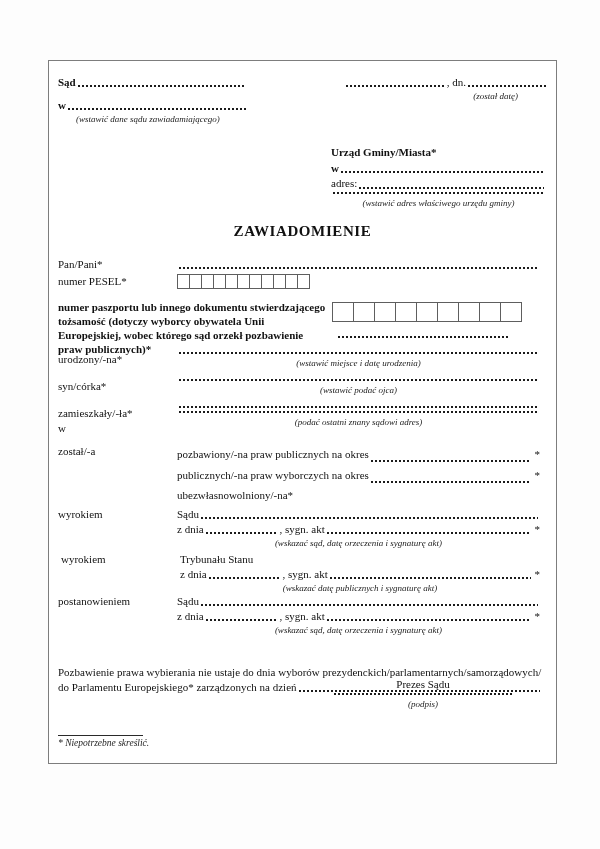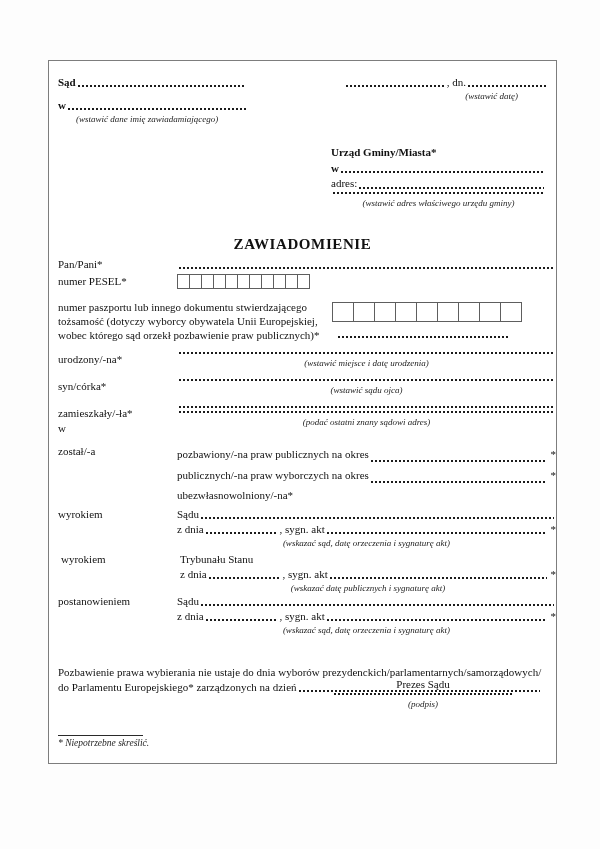--- a/index.html
+++ b/index.html
@@ -1,67 +1,67 @@
 <!DOCTYPE html>
 <html><head>
 <meta charset="utf-8">
 <style>
   html,body{margin:0;padding:0;}
   body{width:600px;height:849px;background:#fdfdfd;position:relative;
        font-family:"Liberation Serif","DejaVu Serif",serif;color:#111;
        font-size:11px;-webkit-font-smoothing:antialiased;}
   #sheet{position:absolute;left:48px;top:60px;width:507px;height:702px;
          border:1px solid #7d7d7d;background:#fff;}
-  .sec{position:absolute;left:9px;right:0;}
+  .sec{position:absolute;left:9px;right:16px;}
   .line{display:flex;align-items:baseline;line-height:15px;white-space:nowrap;}
   .b{font-weight:bold;}
   .dotfill{flex:1 1 auto;align-self:flex-end;height:2px;margin:0 2px 3px 2px;
     background-image:radial-gradient(circle at 1px 1px,#1b1b1b 0.85px,rgba(0,0,0,0) 1.05px);
     background-size:4px 2px;background-repeat:repeat-x;background-position:left bottom;}
   .dotfill.w78{flex:0 0 78px;}
   .dotfill.w72{flex:0 0 72px;}
   .cap{font-style:italic;font-size:9px;line-height:12px;color:#1d1d1d;}
   .row{display:flex;}
   .lbl{flex:0 0 83px;line-height:15px;}
   .col{flex:1 1 auto;min-width:0;margin-left:36px;}
   .boxes{display:flex;}
   .boxes .cell{border:1px solid #5e5e5e;background:#fff;box-sizing:border-box;margin-left:-1px;}
   .boxes .cell:first-child{margin-left:0;}
   .pesel-boxes .cell{width:13px;height:15px;}
   .passport-boxes .cell{width:22px;height:20px;}
   #title{position:absolute;left:0;right:0;top:160px;text-align:center;
-         font-size:15px;font-weight:bold;letter-spacing:0.6px;line-height:20px;margin-top:13px;}
+         font-size:15px;font-weight:bold;letter-spacing:0.6px;line-height:20px;}
   .ctr{text-align:center;}
   .star{margin-left:2px;}
   #footnote-rule{width:85px;border-top:1px solid #2a2a2a;height:0;}
 </style>
 </head>
 <body>
 
 <div id="sheet">
 
   <div class="sec" style="top:14px;width:190px;">
     <div class="line">
       <span class="b">Sąd</span>
       <span class="dotfill"></span>
     </div>
     <div class="line" style="margin-top:8px;">
       <span class="b">w</span>
       <span class="dotfill"></span>
     </div>
-    <div class="cap" style="margin-left:18px;">(wstawić dane imię zawiadamiającego)</div>
+    <div class="cap" style="margin-left:18px;">(wstawić dane sądu zawiadamiającego)</div>
   </div>
 
   <div class="sec" style="top:14px;left:295px;right:8px;">
     <div class="line">
       <span class="dotfill"></span>
       <span>, dn.</span>
       <span class="dotfill w78"></span>
     </div>
-    <div class="cap" style="text-align:right;padding-right:30px;">(wstawić datę)</div>
+    <div class="cap" style="text-align:right;padding-right:30px;">(został datę)</div>
   </div>
 
   <div class="sec" style="top:84px;left:282px;right:10px;">
     <div class="b" style="line-height:15.5px;">Urząd Gminy/Miasta*</div>
     <div class="line" style="line-height:15.5px;">
       <span class="b">w</span>
       <span class="dotfill"></span>
     </div>
     <div class="line" style="line-height:15.5px;">
       <span>adres:</span>
@@ -100,21 +100,21 @@
     <div class="row">
       <span class="lbl">Pan/Pani*</span>
       <div class="col line">
         <span class="dotfill"></span>
       </div>
     </div>
   </div>
 
   <div class="sec" style="top:239px;">
     <div class="row">
-      <div style="flex:0 0 268px;line-height:14px;">numer paszportu lub innego dokumentu stwierdzającego tożsamość (dotyczy wyborcy obywatela Unii Europejskiej, wobec którego sąd orzekł pozbawienie praw publicznych)*</div>
+      <div style="flex:0 0 268px;line-height:14px;font-weight:bold;">numer paszportu lub innego dokumentu stwierdzającego tożsamość (dotyczy wyborcy obywatela Unii Europejskiej, wobec którego sąd orzekł pozbawienie praw publicznych)*</div>
       <div class="col" style="margin-left:4px;">
         <div class="boxes passport-boxes" style="margin-top:2px;margin-left:2px;">
             <div class="cell"></div>
             <div class="cell"></div>
             <div class="cell"></div>
             <div class="cell"></div>
             <div class="cell"></div>
             <div class="cell"></div>
             <div class="cell"></div>
             <div class="cell"></div>
@@ -139,21 +139,21 @@
     </div>
   </div>
 
   <div class="sec" style="top:318px;">
     <div class="row">
       <span class="lbl">syn/córka*</span>
       <div class="col">
         <div class="line">
           <span class="dotfill"></span>
         </div>
-        <div class="cap ctr">(wstawić sądu ojca)</div>
+        <div class="cap ctr">(wstawić podać ojca)</div>
       </div>
     </div>
   </div>
 
   <div class="sec" style="top:345px;">
     <div class="row">
       <div class="lbl">
         <div>zamieszkały/-ła*</div>
         <div>w</div>
       </div>

